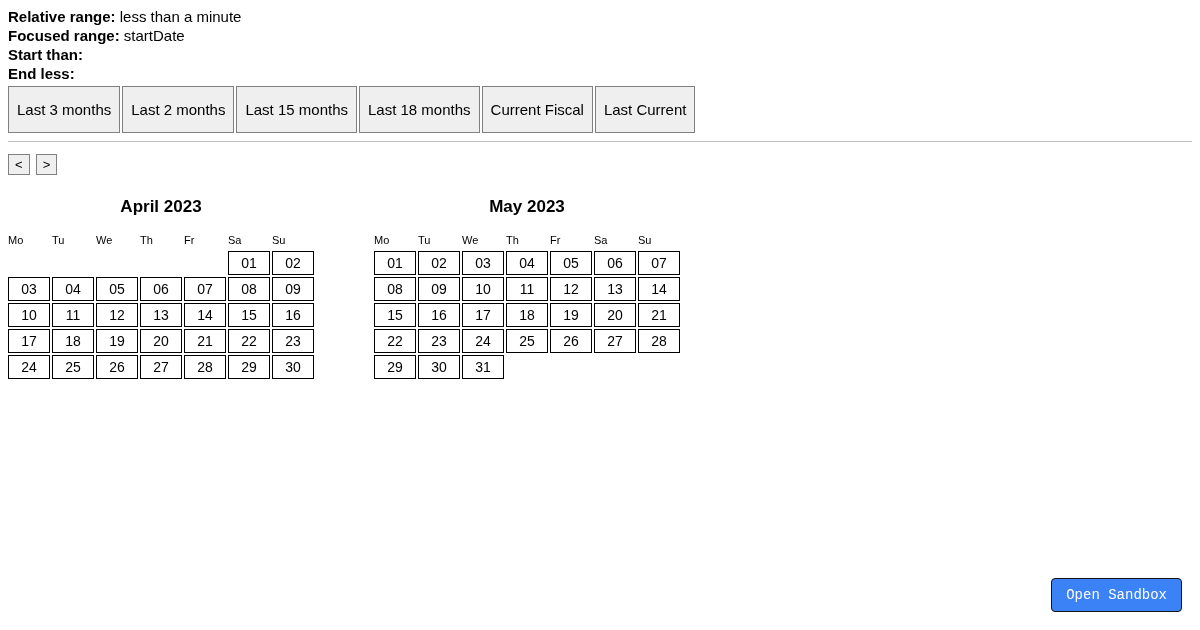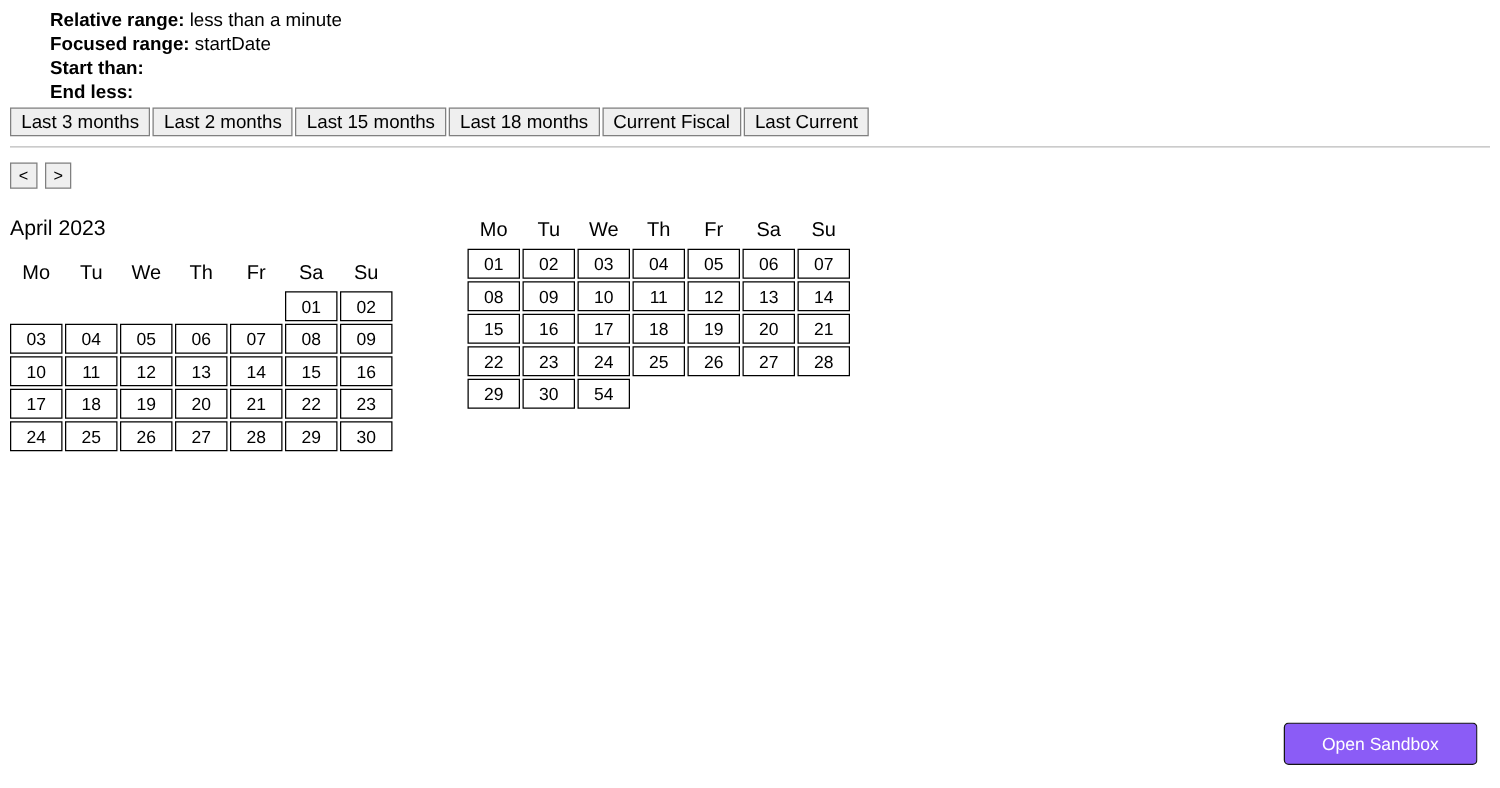--- a/index.html
+++ b/index.html
@@ -6,66 +6,67 @@
   body {
     margin: 0;
     padding: 8px;
     font-family: Arial, Helvetica, sans-serif;
     font-size: 15px;
     color: #000;
     background: #fff;
     width: 1200px;
   }
   .info-line { margin: 0 0 2px 0; }
-  .info-line b { font-weight: bold; margin-left: 32px; }
+  .info-line b { font-weight: bold; }
   .preset-row { margin-top: 4px; border-bottom: 1px solid #bbb; padding-bottom: 8px; }
   button.preset, button.nav {
     font-family: Arial, Helvetica, sans-serif;
     font-size: 15px;
     background: #efefef;
     border: 1px solid #808080;
-    padding: 2px 8px;
+    padding: 14px 8px;
     margin-right: 2px;
     cursor: pointer;
   }
   .nav-row { margin-top: 12px; }
   button.nav { padding: 2px 6px; font-size: 13px; }
   .calendars { display: flex; gap: 60px; margin-top: 22px; }
   .calendar { }
-  .cal-title { font-weight: normal; font-size: 17px; margin-bottom: 14px; }
+  .cal-title { text-align: center; font-weight: bold; font-size: 17px; margin-bottom: 14px; }
   .grid {
     display: grid;
     grid-template-columns: repeat(7, 42px);
     gap: 2px;
   }
   .dow {
-    text-align: center;
-    font-size: 16px;
+    text-align: left;
+    font-size: 11px;
     padding: 3px 0;
   }
   .day {
     border: 1px solid #000;
     text-align: center;
     font-size: 14px;
     padding: 3px 0;
     cursor: pointer;
     background: #fff;
   }
   .empty { visibility: hidden; }
   .sandbox-btn {
     position: fixed;
     right: 18px;
     bottom: 18px;
-    background: #8b5cf6;
+    background: #3b82f6;
     color: #fff;
     border: 1px solid #151515;
     border-radius: 4px;
-    padding: 8px 30px;
+    padding: 8px 14px;
     font-size: 14px;
     cursor: pointer;
+    font-family: Liberation Mono, monospace;
   }
 </style>
 </head>
 <body>
 
 <div class="info-line">
   <b>Relative range:</b>
   <span>less than a minute</span>
 </div>
 <div class="info-line">
@@ -130,20 +131,21 @@
         <div class="day">24</div>
         <div class="day">25</div>
         <div class="day">26</div>
         <div class="day">27</div>
         <div class="day">28</div>
         <div class="day">29</div>
         <div class="day">30</div>
       </div>
     </div>
     <div class="calendar">
+      <div class="cal-title">May 2023</div>
       <div class="grid">
         <div class="dow">Mo</div>
         <div class="dow">Tu</div>
         <div class="dow">We</div>
         <div class="dow">Th</div>
         <div class="dow">Fr</div>
         <div class="dow">Sa</div>
         <div class="dow">Su</div>
         <div class="day">01</div>
         <div class="day">02</div>
@@ -168,18 +170,18 @@
         <div class="day">21</div>
         <div class="day">22</div>
         <div class="day">23</div>
         <div class="day">24</div>
         <div class="day">25</div>
         <div class="day">26</div>
         <div class="day">27</div>
         <div class="day">28</div>
         <div class="day">29</div>
         <div class="day">30</div>
-        <div class="day">54</div>
+        <div class="day">31</div>
       </div>
     </div>
   </div>
 
 <button class="sandbox-btn">Open Sandbox</button>
 
 </body></html>

